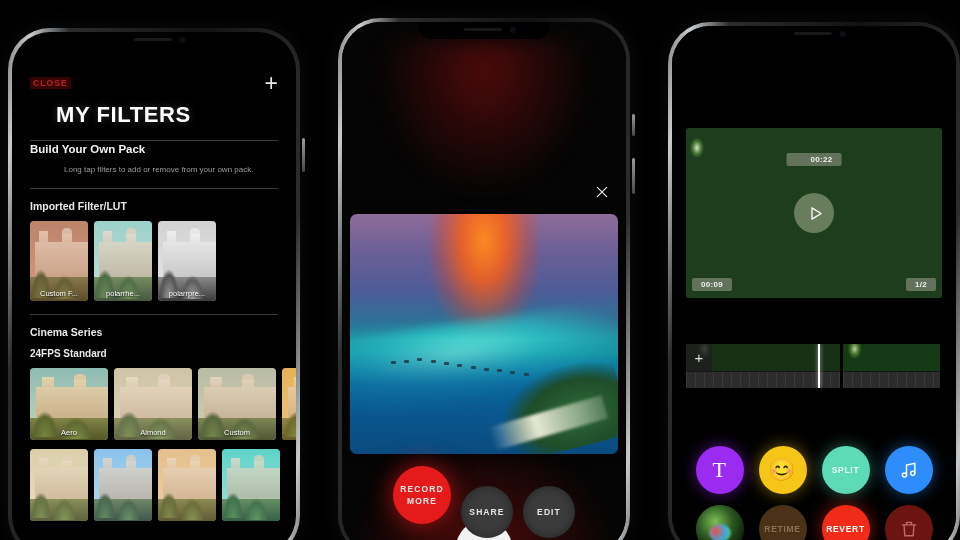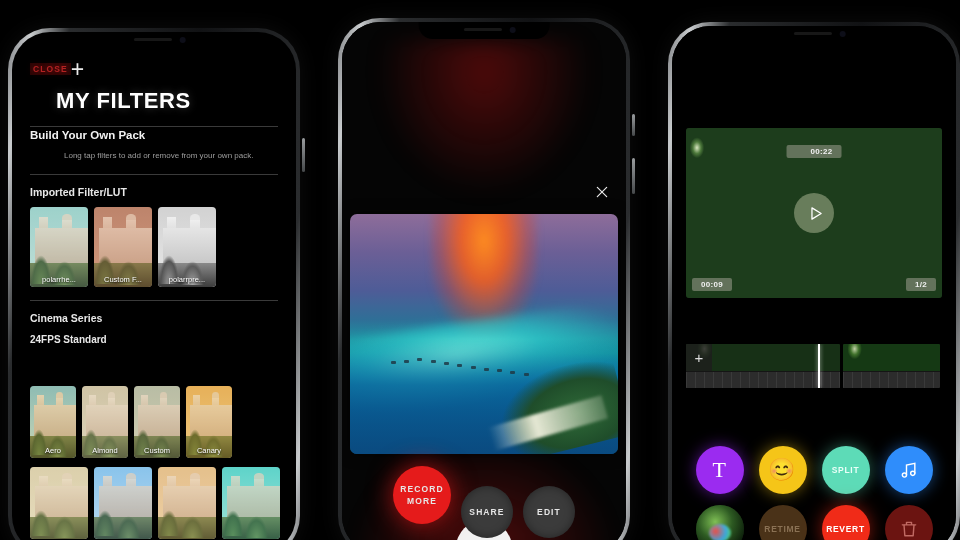--- a/index.html
+++ b/index.html
@@ -19,22 +19,22 @@
   .speaker { position:absolute; top:6px; left:50%; transform:translateX(-52%);
              width:38px; height:3px; border-radius:2px; background:#171717; }
   .sensor { position:absolute; top:5px; left:50%; margin-left:26px;
             width:6px; height:6px; border-radius:50%; background:#0d0e18; }
   .sidebtn { position:absolute; right:-5px; width:3px; border-radius:2px;
              background:linear-gradient(180deg,#9a9d9f,#45484a); }
 
   
   #phone-left { left:8px; top:28px; width:292px; height:530px; }
   .lf { position:absolute; inset:0; padding:0 18px; }
-  .lf-top { display:flex; align-items:center;
-            margin-top:30px; }
+  .lf-top { display:flex; justify-content:space-between; align-items:center;
+            margin-top:44px; }
   .close-btn { font-size:8.5px; font-weight:700; letter-spacing:1.1px;
                color:#b32222; text-shadow:0 0 6px rgba(210,30,30,.65);
                background:rgba(120,14,14,.35); padding:1px 3px; }
   .plus-btn { font-size:23px; color:#e9e9e9; line-height:14px; font-weight:300; }
   .title { font-size:22px; font-weight:800; letter-spacing:.6px; margin-top:12px;
            text-shadow:0 0 9px rgba(255,255,255,.22);margin-left:26px; }
   .divider { height:1px; background:#3a3a3a; margin:12px 0 0 0; }
   .sec-h { font-size:11.5px; font-weight:700; margin-top:2px; color:#f2f2f2; }
   .sec-sub { font-size:8px; color:#9d9d9d; margin:10px 0 0 34px; }
   .sec-lab { font-size:10.5px; font-weight:600; color:#e8e8e8; margin-top:11px; }
@@ -43,21 +43,21 @@
   .thumbs { display:flex; gap:6px; margin-top:9px; }
   .thumb { position:relative; width:58px; height:80px; border-radius:4px;
            overflow:hidden; background:#222; flex:0 0 auto; }
   .thumb .cap { position:absolute; left:0; right:0; bottom:3px; text-align:center;
                 font-size:7.5px; color:#fff; text-shadow:0 1px 2px rgba(0,0,0,.9);
                 white-space:nowrap; overflow:hidden; }
   .thumb .cap.dim { color:#9a9a9a; }
   .check { position:absolute; inset:0; display:flex; align-items:center;
            justify-content:center; background:rgba(10,8,8,.55); }
   .check svg { width:26px; height:26px; }
-  .thumbs.cin .thumb { width:46px; height:72px;margin-top:32px; }
+  .thumbs.cin .thumb { width:78px; height:72px; }
   .thumbs.cin2 .thumb { width:58px; height:72px; }
 
   
   .church { position:absolute; inset:0; }
   .church .sky { position:absolute; inset:0; }
   .church .bld { position:absolute; left:8%; right:-4%; top:26%; bottom:22%;
                  background:linear-gradient(180deg,#e8d9c6,#cbb199); }
   .church .tw1 { position:absolute; left:16%; top:12%; width:15%; height:34%;
                  background:linear-gradient(180deg,#efe2d0,#d2b99f); }
   .church .tw2 { position:absolute; left:56%; top:16%; width:16%; height:30%;
@@ -212,45 +212,45 @@
 
         <div class="sec-h">Build Your Own Pack</div>
         <div class="sec-sub">Long tap filters to add or remove from your own pack.</div>
         <div class="divider" style="margin-top:14px;"></div>
 
         <div class="sec-lab">Imported Filter/LUT</div>
 
         <div class="thumbs">
           <div class="thumb">
             <div class="church">
+                <div class="sky" style="background:linear-gradient(180deg,#b98a74,#d8a98c)"></div>
+                <div class="tw1"></div>
+                <div class="dome"></div>
+                <div class="tw2"></div>
+                <div class="bld"></div>
+                <div class="grnd"></div>
+                <div class="ag1"></div>
+                <div class="ag2"></div>
+              </div>
+            <div class="tone" style="background:rgba(200,120,90,.30)"></div>
+            <div class="cap">Custom F...</div>
+          </div>
+          <div class="thumb">
+            <div class="church">
                 <div class="sky" style="background:linear-gradient(180deg,#9fd4cd,#cfe6de)"></div>
                 <div class="tw1"></div>
                 <div class="dome"></div>
                 <div class="tw2"></div>
                 <div class="bld"></div>
                 <div class="grnd"></div>
                 <div class="ag1"></div>
                 <div class="ag2"></div>
               </div>
             <div class="tone" style="background:rgba(150,200,195,.22)"></div>
             <div class="cap">polarrhe...</div>
-          </div>
-          <div class="thumb">
-            <div class="church">
-                <div class="sky" style="background:linear-gradient(180deg,#b98a74,#d8a98c)"></div>
-                <div class="tw1"></div>
-                <div class="dome"></div>
-                <div class="tw2"></div>
-                <div class="bld"></div>
-                <div class="grnd"></div>
-                <div class="ag1"></div>
-                <div class="ag2"></div>
-              </div>
-            <div class="tone" style="background:rgba(200,120,90,.30)"></div>
-            <div class="cap">Custom F...</div>
           </div>
           <div class="thumb">
             <div class="church">
                 <div class="sky" style="background:linear-gradient(180deg,#d2d2d2,#e8e8e8)"></div>
                 <div class="tw1" style="background:linear-gradient(180deg,#efefef,#cfcfcf)"></div>
                 <div class="dome" style="background:#e8e8e8"></div>
                 <div class="tw2" style="background:linear-gradient(180deg,#efefef,#cfcfcf)"></div>
                 <div class="bld" style="background:linear-gradient(180deg,#e5e5e5,#c4c4c4)"></div>
                 <div class="grnd" style="background:linear-gradient(180deg,#8a8a8a,#3c3c3c)"></div>
                 <div class="ag1" style="background:radial-gradient(ellipse at 50% 100%,#9a9a9a 0%,#555 55%,transparent 70%)"></div>
@@ -444,21 +444,21 @@
     <div class="screen">
       <div class="notch">
         <div class="speaker"></div>
         <div class="sensor"></div>
       </div>
 
       <div class="rc">
 
         <div class="vid-wrap">
           <div class="leaves"></div>
-          <div class="tbadge" style="left:50%;transform:translateX(-50%);top:17px;padding-left:24px;">00:22</div>
+          <div class="tbadge" style="left:50%;transform:translateX(-50%);top:25px;padding-left:24px;">00:22</div>
           <div class="play-btn">
             <svg viewBox="0 0 24 24" fill="none" stroke="#ffffff" stroke-width="1.8" stroke-linejoin="round">
                 <polygon points="7,4 20,12 7,20"></polygon>
               </svg>
           </div>
           <div class="tbadge" style="left:6px;bottom:7px;">00:09</div>
           <div class="tbadge" style="right:6px;bottom:7px;">1/2</div>
         </div>
 
         <div class="timeline">

